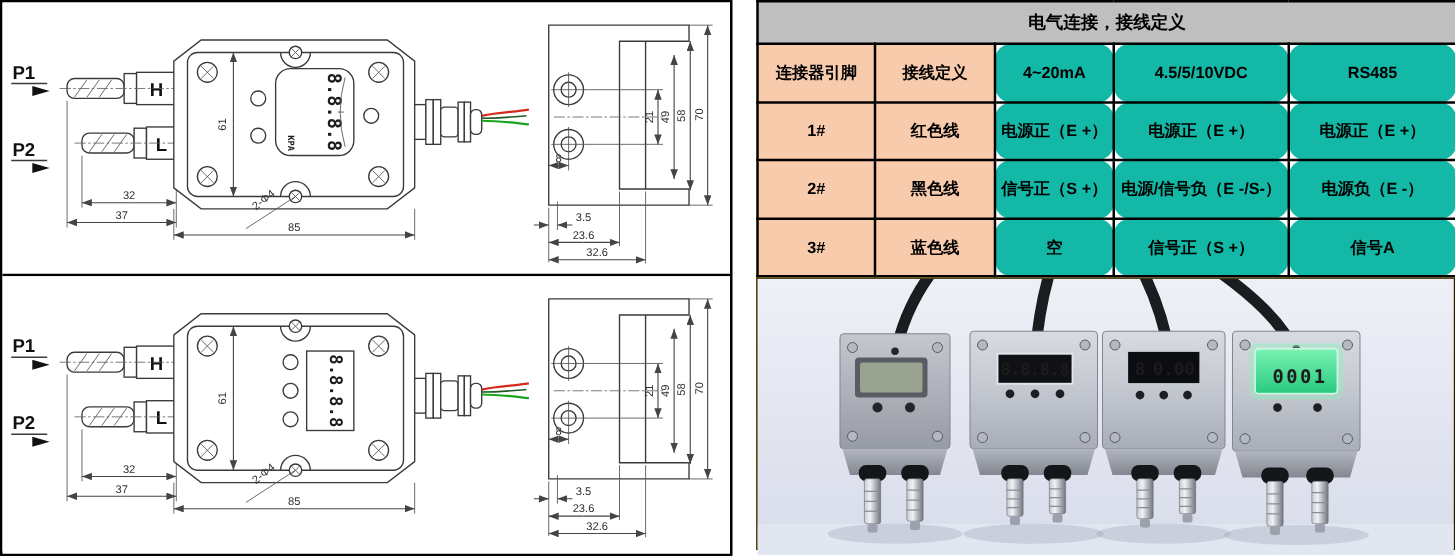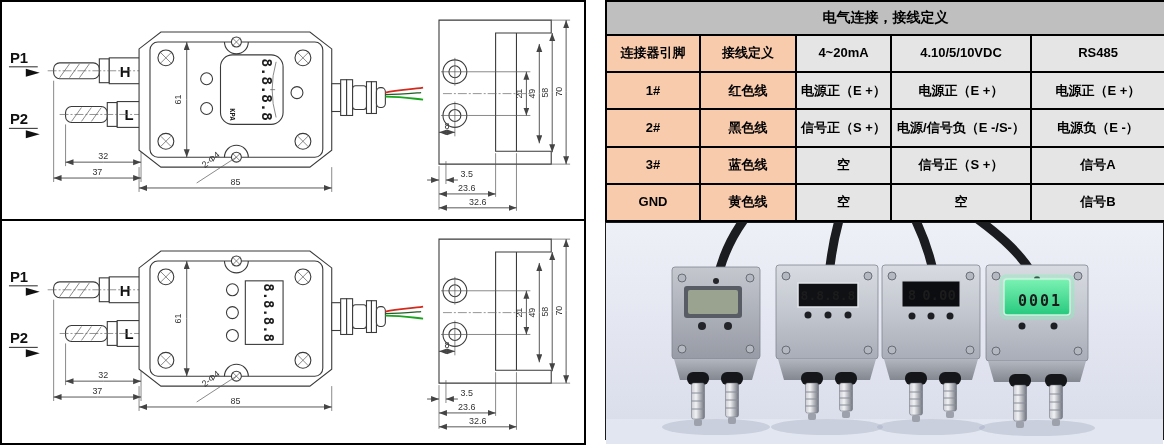--- a/index.html
+++ b/index.html
@@ -8,21 +8,21 @@
   .panel{box-sizing:border-box;background:#fff;}
   .panel.top{height:219px;border-bottom:2px solid #000;}
   .panel.bottom{height:220px;}
   .panel svg{display:block;}
   .right{width:559px;margin-left:19px;display:flex;flex-direction:column;}
   
   table.wiring{width:559px;height:222px;border-collapse:collapse;table-layout:fixed;font-size:13px;font-weight:700;color:#000;text-align:center;}
   table.wiring td{border:2px solid #000;padding:1px 2px;line-height:1.25;}
   td.c-title{background:#bfbfbf;font-size:14px;height:30px;}
   td.c-pin{background:#f8cbad;text-align:center;}
-  td.c-val{background:#e5e5e5;}
+  td.c-val{background:#14b8a6;border-radius:13px;}
   
   .photo{height:218px;box-sizing:border-box;border:1px solid #1a1a1a;background:#eab308;}
   
   .ln{stroke:#3a3a3a;stroke-width:1.1;fill:none;}
   .lnw{stroke:#3a3a3a;stroke-width:1.1;fill:#fff;}
   .thin{stroke:#555;stroke-width:0.7;fill:none;}
   .dl{stroke:#444;stroke-width:0.9;fill:none;}
   .cl{stroke:#666;stroke-width:0.7;fill:none;stroke-dasharray:9 2 2 2;}
   text.dim{font-size:9px;fill:#333;font-family:"Liberation Sans",sans-serif;text-anchor:middle;}
   text.lbl{font-size:15px;font-weight:700;fill:#111;font-family:"Liberation Sans",sans-serif;}
@@ -442,21 +442,21 @@
           <col style="width:134px">
         </colgroup>
       <tbody>
         <tr>
           <td class="c-title" colspan="5">电气连接，接线定义</td>
         </tr>
         <tr>
           <td class="c-pin">连接器引脚</td>
           <td class="c-pin">接线定义</td>
           <td class="c-val">4~20mA</td>
-          <td class="c-val">4.10/5/10VDC</td>
+          <td class="c-val">4.5/5/10VDC</td>
           <td class="c-val">RS485</td>
         </tr>
         <tr>
           <td class="c-pin">1#</td>
           <td class="c-pin">红色线</td>
           <td class="c-val">电源正（E +）</td>
           <td class="c-val">电源正（E +）</td>
           <td class="c-val">电源正（E +）</td>
         </tr>
         <tr>
@@ -465,27 +465,20 @@
           <td class="c-val">信号正（S +）</td>
           <td class="c-val">电源/信号负（E -/S-）</td>
           <td class="c-val">电源负（E -）</td>
         </tr>
         <tr>
           <td class="c-pin">3#</td>
           <td class="c-pin">蓝色线</td>
           <td class="c-val">空</td>
           <td class="c-val">信号正（S +）</td>
           <td class="c-val">信号A</td>
-        </tr>
-        <tr>
-          <td class="c-pin">GND</td>
-          <td class="c-pin">黄色线</td>
-          <td class="c-val">空</td>
-          <td class="c-val">空</td>
-          <td class="c-val">信号B</td>
         </tr>
       </tbody>
     </table>
 
     <div class="photo">
       <svg width="557" height="221" viewBox="0 0 557 221">
         <defs>
           <linearGradient id="gBg" x1="0" y1="0" x2="0" y2="1">
               <stop offset="0" stop-color="#eef0f7"></stop>
               <stop offset="1" stop-color="#d8dcea"></stop>

